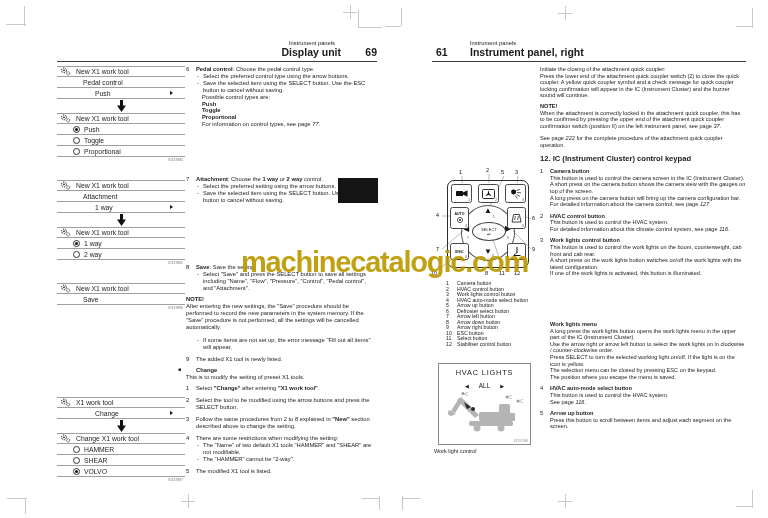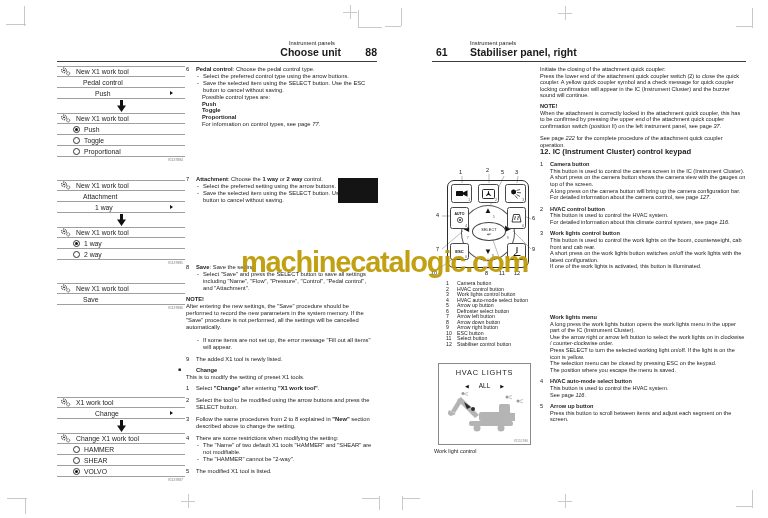--- a/index.html
+++ b/index.html
@@ -107,22 +107,22 @@
   <div class="cm" style="left:402px;top:496px;width:1px;height:14px"></div>
   <div class="cm" style="left:402px;top:498px;width:18px;height:1px"></div>
   <div class="cm" style="left:558px;top:501px;width:14px;height:1px"></div>
   <div class="cm" style="left:565px;top:494px;width:1px;height:14px"></div>
   <div class="cm" style="left:752px;top:490px;width:1px;height:18px"></div>
   <div class="cm" style="left:736px;top:506px;width:17px;height:1px"></div>
 
   <div>
     <div class="hdrL">
       <div class="sec">Instrument panels</div>
-      <div class="ttl">Choose unit</div>
-      <div class="num">88</div>
+      <div class="ttl">Display unit</div>
+      <div class="num">69</div>
       <div class="hrule"></div>
     </div>
 
     <div class="menus" id="menus">
         <div class="mgroup">
           <div class="mrow mheader">
             <span class="gear">
               <svg width="11" height="9" viewBox="0 0 11 9">
                 <circle cx="4" cy="3.4" r="2.4" fill="none" stroke="#111" stroke-width="1" stroke-dasharray="1.3 1"></circle>
                 <circle cx="4" cy="3.4" r="0.8" fill="#111"></circle>
@@ -303,21 +303,21 @@
         <div class="blk item" style="margin-top: 5px;"><span class="num">5</span><span>The modified X1 tool is listed.</span></div>
       </div>
 
     <div class="tabblack"></div>
   </div>
 
   <div>
     <div class="hdrR">
       <div class="num">61</div>
       <div class="sec">Instrument panels</div>
-      <div class="ttl">Stabiliser panel, right</div>
+      <div class="ttl">Instrument panel, right</div>
       <div class="hrule"></div>
     </div>
 
     <div class="keypad">
       <svg class="leaders" width="106" height="112">
         <g stroke="#777" stroke-width="0.5">
           <line x1="28" y1="10" x2="28" y2="17"></line>
             <line x1="55" y1="8" x2="55" y2="17"></line>
           <line x1="84" y1="10" x2="83" y2="17"></line>
             <line x1="70" y1="10" x2="56" y2="40"></line>
@@ -473,21 +473,21 @@
       <span class="wlcode">V1151936</span>
     </div>
     <div class="wlcap">Work light control</div>
 
     <div class="col colR" id="colR">
         <div class="blk plain"><span>Initiate the closing of the attachment quick coupler:</span></div>
         <div class="blk plain"><span>Press the lower end of the attachment quick coupler switch (2) to close the quick coupler. A yellow quick coupler symbol and a check message for quick coupler locking confirmation will appear in the IC (Instrument Cluster) and the buzzer sound will continue.</span></div>
         <div class="blk note" style="margin-top: 4px;"><span style="font-weight: bold;">NOTE!</span></div>
         <div class="blk plain"><span>When the attachment is correctly locked in the attachment quick coupler, this has to be confirmed by pressing the upper end of the attachment quick coupler confirmation switch (position II) on the left instrument panel, see page </span><span style="font-style: italic;">37</span><span>.</span></div>
         <div class="blk plain" style="margin-top: 6px;"><span>See page </span><span style="font-style: italic;">222</span><span> for the complete procedure of the attachment quick coupler operation.</span></div>
-        <div class="blk h2" style=""><span>12. IC (Instrument Cluster) control keypad</span></div>
+        <div class="blk h2" style="margin-top: 7px;"><span>12. IC (Instrument Cluster) control keypad</span></div>
         <div class="blk item" style="margin-top: 6px;"><span class="num">1</span><span style="font-weight: bold;">Camera button</span></div>
         <div class="blk plain plain ind1"><span>This button is used to control the camera screen in the IC (Instrument Cluster).</span></div>
         <div class="blk plain plain ind1"><span>A short press on the camera button shows the camera view with the gauges on top of the screen.</span></div>
         <div class="blk plain plain ind1"><span>A long press on the camera button will bring up the camera configuration bar.</span></div>
         <div class="blk plain plain ind1"><span>For detailed information about the camera control, see page </span><span style="font-style: italic;">127</span><span>.</span></div>
         <div class="blk item" style="margin-top: 5px;"><span class="num">2</span><span style="font-weight: bold;">HVAC control button</span></div>
         <div class="blk plain plain ind1"><span>This button is used to control the HVAC system.</span></div>
         <div class="blk plain plain ind1"><span>For detailed information about this climate control system, see page </span><span style="font-style: italic;">116</span><span>.</span></div>
         <div class="blk item" style="margin-top: 5px;"><span class="num">3</span><span style="font-weight: bold;">Work lights control button</span></div>
         <div class="blk plain plain ind1"><span>This button is used to control the work lights on the boom, counterweight, cab front and cab rear.</span></div>

